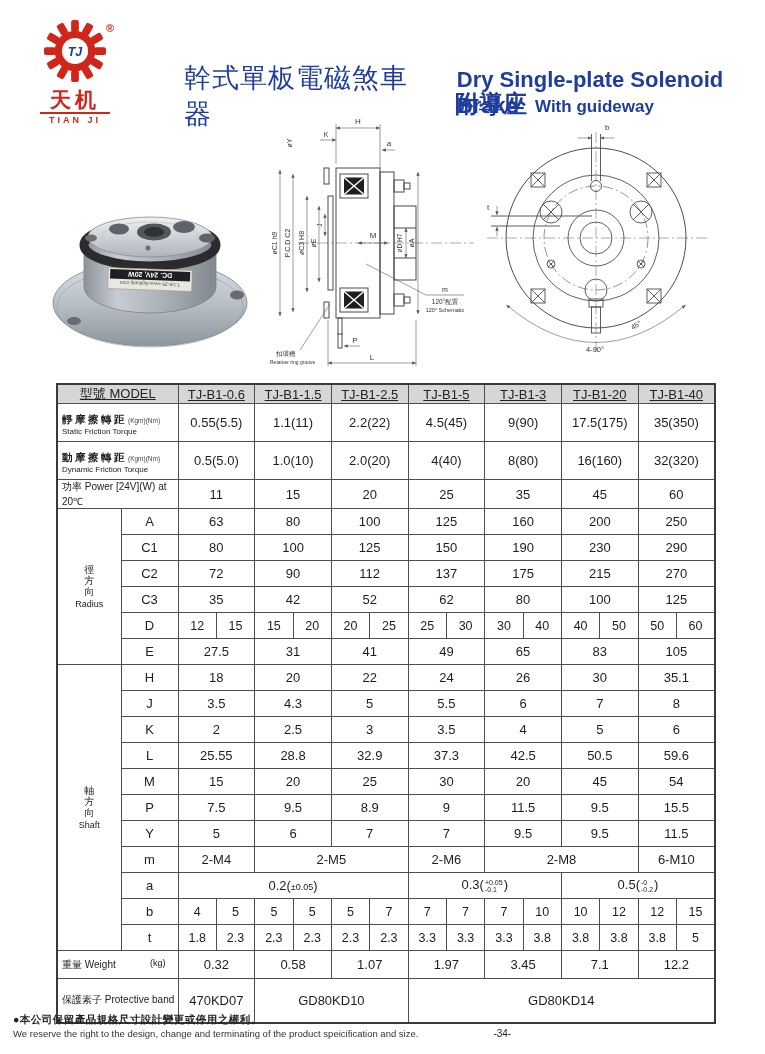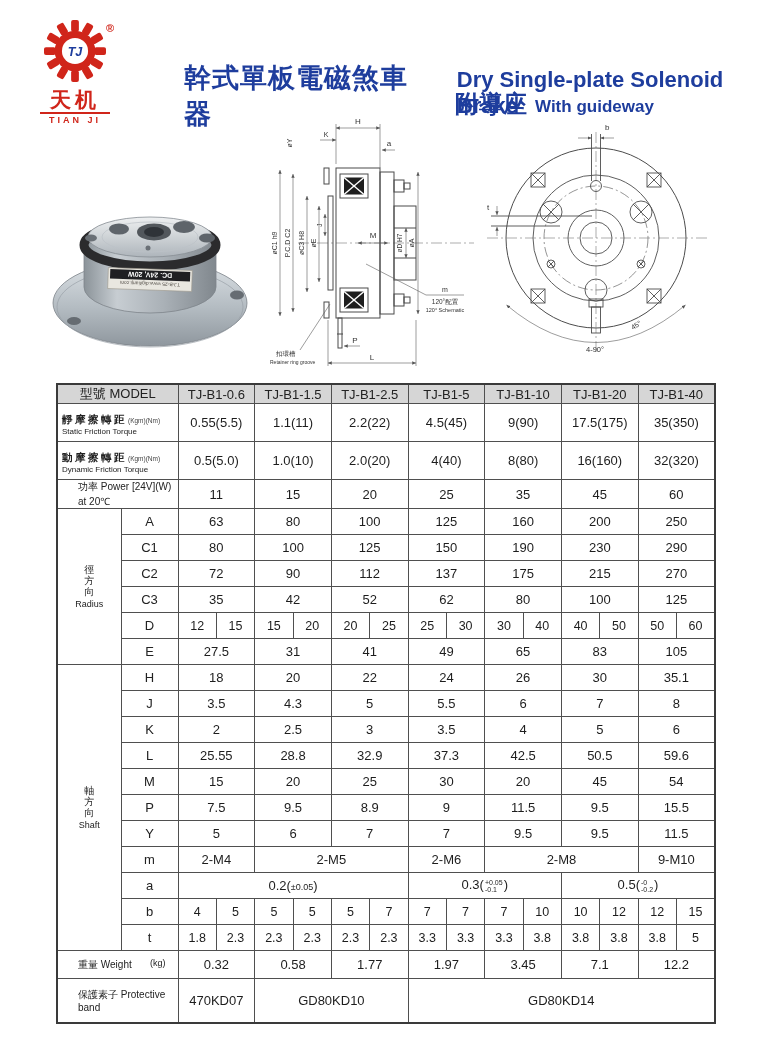--- a/index.html
+++ b/index.html
@@ -7,41 +7,41 @@
         font-family:"Liberation Sans",sans-serif;color:#222;}
   
   .logo{position:absolute;left:14px;top:20px;width:122px;text-align:center;}
   .logo .reg{position:absolute;left:92px;top:2px;font-size:11px;color:#d0251a;font-weight:bold;}
   .brand-zh{color:#d0251a;font-weight:bold;font-size:21px;line-height:22px;letter-spacing:4px;margin-top:7px;}
   .brand-line{width:70px;height:2px;background:#d0251a;margin:1px auto 1px auto;}
   .brand-en{color:#d0251a;font-size:9px;font-weight:bold;letter-spacing:3px;}
   .title-model{position:absolute;left:184px;top:22px;font-size:40px;font-weight:bold;font-style:italic;
                letter-spacing:3px;color:#1e3d9d;}
   .subtitle{position:absolute;left:184px;top:60px;display:flex;align-items:baseline;gap:12px;color:#1e3d9d;}
-  .subtitle .zh{font-size:27px;font-weight:bold;letter-spacing:1px;}
+  .subtitle .zh{font-size:27px;font-weight:normal;letter-spacing:1px;}
   .subtitle .en{font-size:22px;font-weight:bold;margin-left:28px;}
   .guideway{position:absolute;left:455px;top:88px;display:flex;align-items:baseline;gap:8px;color:#1e3d9d;}
   .guideway .zh{font-size:24px;font-weight:bold;}
   .guideway .en{font-size:17px;font-weight:bold;}
   
   .abs{position:absolute;}
   svg text{font-family:"Liberation Sans",sans-serif;}
   
   .spec{position:absolute;left:56px;top:383px;}
   table{border-collapse:collapse;table-layout:fixed;width:660px;border:2px solid #3a3a3a;}
   th,td{border:1px solid #4f4f4f;text-align:center;vertical-align:middle;padding:0;overflow:hidden;}
   .model-th{background:#d6d6d6;font-size:13px;font-weight:400;color:#222;}
   .val{font-size:13px;color:#1d1d1d;}
   .half{font-size:12.5px;}
   .letter{font-size:13px;}
   .lbl2{text-align:left;padding-left:4px;}
   .lbl2 .zh{font-size:10.5px;font-weight:bold;letter-spacing:2.5px;color:#222;}
   .lbl2 .unit{font-size:6.5px;color:#444;margin-left:1px;letter-spacing:0;}
   .lbl2 .en{display:block;font-size:8px;color:#222;letter-spacing:0;}
-  .lbl1{font-size:10px;text-align:left;padding-left:20px;color:#222;}
+  .lbl1{font-size:10px;text-align:left;padding-left:4px;color:#222;}
   .lbl1 .kg{float:right;margin-right:12px;font-size:9px;}
   .grp{font-size:10px;color:#222;}
   .gch{font-size:10px;line-height:11px;}
   .gen{font-size:9px;margin-top:2px;}
   .tol{font-size:9px;}
   .stack{display:inline-flex;flex-direction:column;font-size:7px;line-height:7.5px;text-align:left;
          vertical-align:middle;margin:0 1px;}
   
   .foot{position:absolute;left:13px;top:1013px;width:740px;}
   .foot .zh{font-size:10.5px;font-weight:bold;color:#222;letter-spacing:0.5px;}
@@ -309,27 +309,27 @@
           <col>
           <col>
           <col>
           <col>
           <col>
           <col>
           <col>
           <col>
         </colgroup>
         <thead>
-          <tr style="height: 16px;">
+          <tr style="height: 16px; text-decoration: underline;">
             <th class="model-th" colspan="2">型號 MODEL</th>
             <th class="model-th" colspan="2">TJ-B1-0.6</th>
             <th class="model-th" colspan="2">TJ-B1-1.5</th>
             <th class="model-th" colspan="2">TJ-B1-2.5</th>
             <th class="model-th" colspan="2">TJ-B1-5</th>
-            <th class="model-th" colspan="2">TJ-B1-10</th>
+            <th class="model-th" colspan="2">TJ-B1-3</th>
             <th class="model-th" colspan="2">TJ-B1-20</th>
             <th class="model-th" colspan="2">TJ-B1-40</th>
           </tr>
         </thead>
         <tbody>
           <tr style="height: 38px;">
             <td colspan="2" class="lbl2"><span class="zh">靜摩擦轉距</span><span class="unit">(Kgm)(Nm)</span><span class="en">Static Friction Torque</span></td>
             <td class="val" colspan="2">0.55(5.5)</td>
             <td class="val" colspan="2">1.1(11)</td>
             <td class="val" colspan="2">2.2(22)</td>
@@ -506,21 +506,21 @@
             <td class="val" colspan="2">9.5</td>
             <td class="val" colspan="2">9.5</td>
             <td class="val" colspan="2">11.5</td>
           </tr>
           <tr style="height: 26px;">
             <td class="letter">m</td>
             <td class="val" colspan="2">2-M4</td>
             <td class="val" colspan="4">2-M5</td>
             <td class="val" colspan="2">2-M6</td>
             <td class="val" colspan="4">2-M8</td>
-            <td class="val" colspan="2">9-M10</td>
+            <td class="val" colspan="2">6-M10</td>
           </tr>
           <tr style="height: 26px;">
             <td class="letter">a</td>
             <td class="val" colspan="6"><span>0.2(</span><span class="tol">±0.05</span><span>)</span></td>
             <td class="val" colspan="4"><span>0.3(</span><span class="stack">
                 <span>+0.05</span>
                 <span>-0.1</span>
               </span><span>)</span></td>
             <td class="val" colspan="4"><span>0.5(</span><span class="stack">
                 <span>-0</span>
@@ -558,30 +558,37 @@
             <td class="val half">3.8</td>
             <td class="val half">3.8</td>
             <td class="val half">3.8</td>
             <td class="val half">3.8</td>
             <td class="val half">5</td>
           </tr>
           <tr style="height: 28px;">
             <td colspan="2" class="lbl1"><span>重量 Weight</span><span class="kg">(kg)</span></td>
             <td class="val" colspan="2">0.32</td>
             <td class="val" colspan="2">0.58</td>
-            <td class="val" colspan="2">1.77</td>
+            <td class="val" colspan="2">1.07</td>
             <td class="val" colspan="2">1.97</td>
             <td class="val" colspan="2">3.45</td>
             <td class="val" colspan="2">7.1</td>
             <td class="val" colspan="2">12.2</td>
           </tr>
           <tr style="height: 44px;">
             <td colspan="2" class="lbl1"><span>保護素子 Protective band</span></td>
             <td class="val" colspan="2">470KD07</td>
             <td class="val" colspan="4">GD80KD10</td>
             <td class="val" colspan="8">GD80KD14</td>
           </tr>
         </tbody>
       </table>
   </div>
 
+  <div class="foot">
+    <div class="zh">●本公司保留產品規格尺寸設計變更或停用之權利。</div>
+    <div class="row2">
+      <span class="en">We reserve the right to the design, change and terminating of the product speicification and size.</span>
+      <span class="page-num">-34-</span>
+    </div>
+  </div>
 
 </div>
 
 </body></html>

